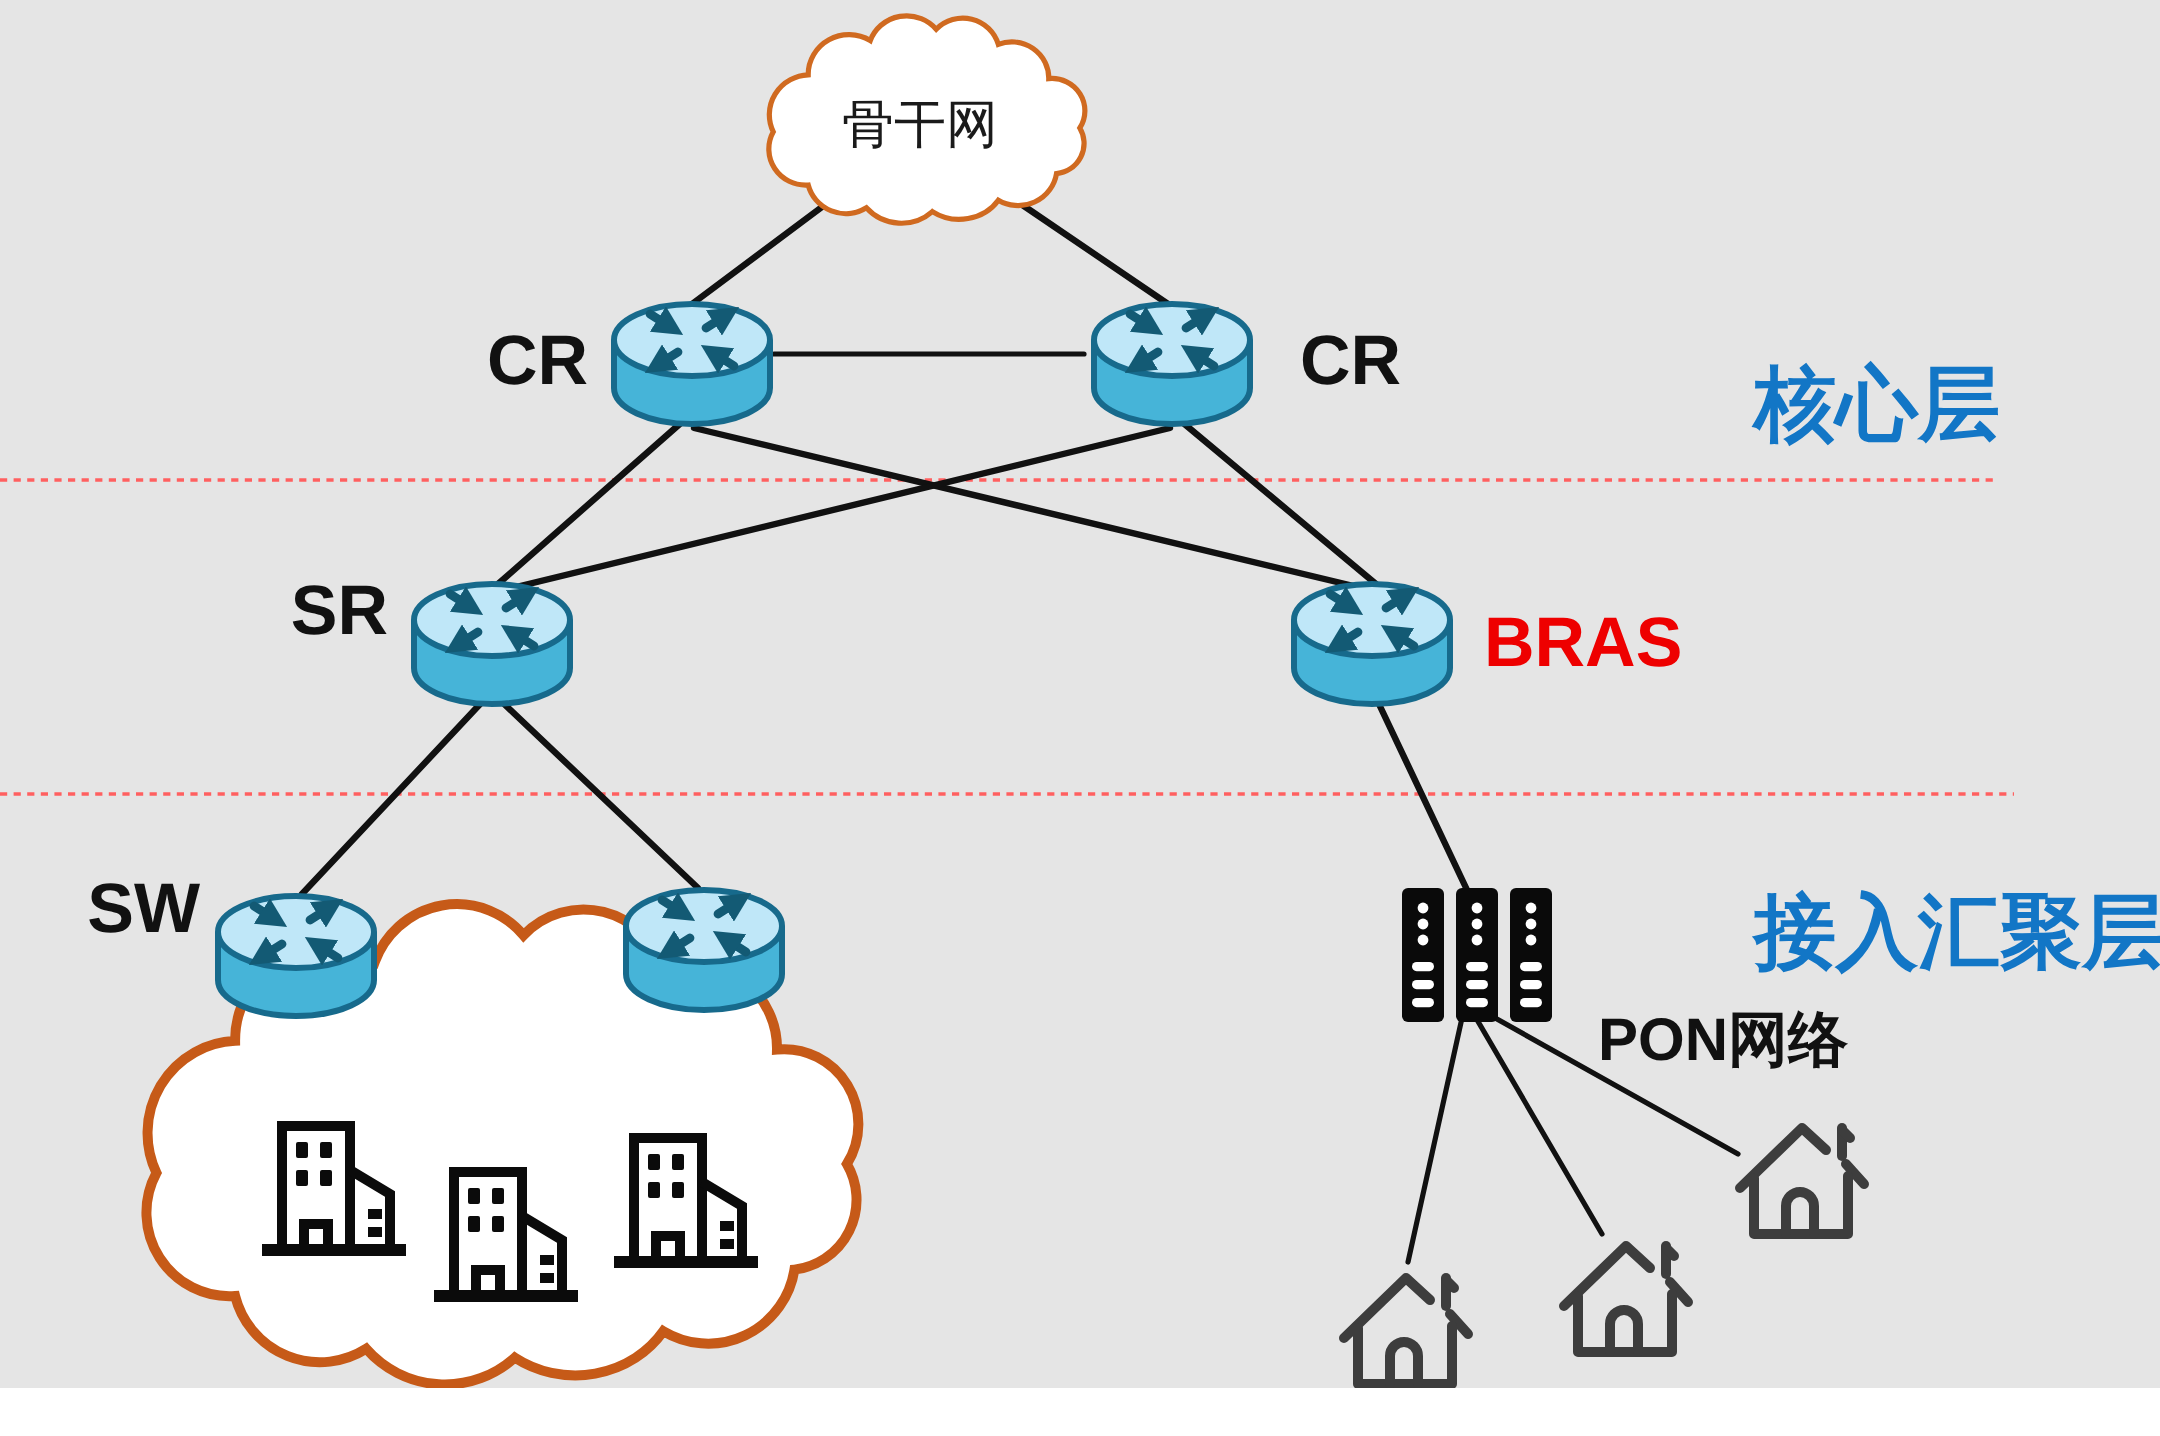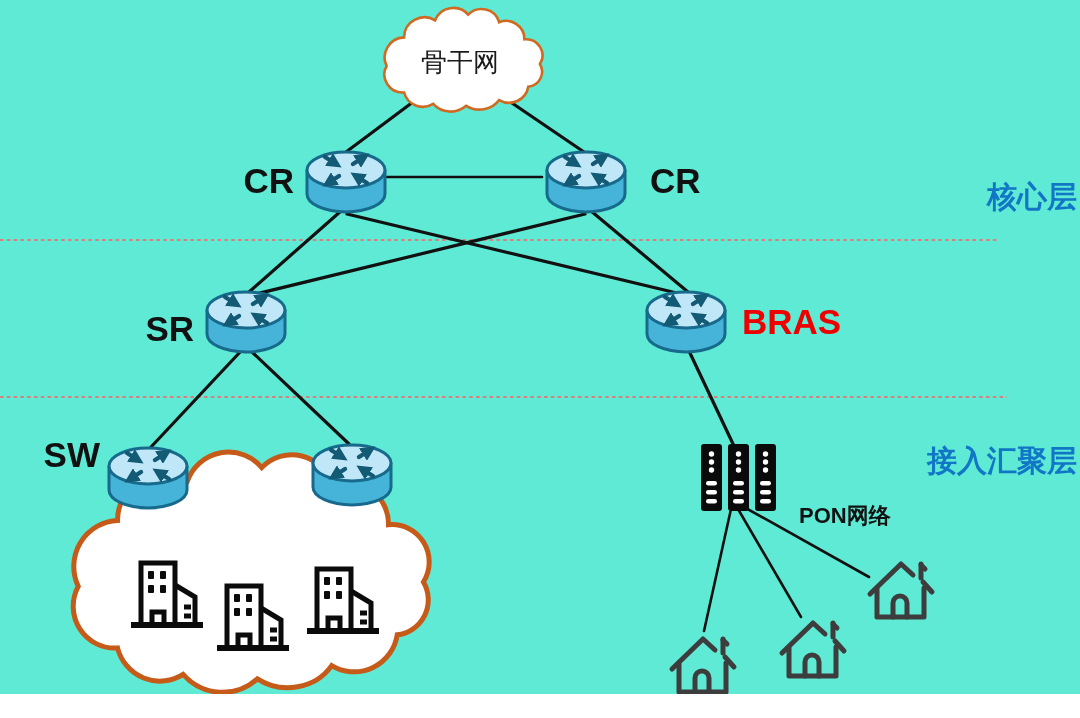--- a/index.html
+++ b/index.html
@@ -1,24 +1,24 @@
 <!DOCTYPE html>
 <html><head>
 <meta charset="utf-8">
 <style>
   html,body{margin:0;padding:0;background:#ffffff;}
-  #stage{position:relative;width:1080px;height:694px;background:#5eead4;overflow:hidden;
+  #stage{position:relative;width:1080px;height:694px;background:#e5e5e5;overflow:hidden;
          font-family:"Liberation Sans","DejaVu Sans",sans-serif;}
   #diagram-svg{position:absolute;left:0;top:0;}
   .lbl{position:absolute;white-space:nowrap;line-height:1.12;}
   .dev-lbl{font-size:35px;font-weight:800;color:#111111;letter-spacing:0px;}
-  .layer-lbl{font-size:30px;font-weight:800;color:#1276c6;text-align:right;width:200px;left:877px;}
+  .layer-lbl{font-size:41px;font-weight:800;color:#1276c6;text-align:left;width:200px;left:877px;}
   .bras{color:#ee0000;text-align:right;}
   .cloud-lbl{font-size:26px;font-weight:500;color:#1a1a1a;text-align:center;}
-  .pon-lbl{font-size:22px;font-weight:700;color:#111111;}
+  .pon-lbl{font-size:30px;font-weight:700;color:#111111;}
   .ra{text-align:right;}
 </style>
 </head>
 <body>
 
 <div id="stage">
 
   <svg id="diagram-svg" width="1080" height="718" viewBox="0 0 1080 718">
     <defs>
       <marker id="ah" markerWidth="3.4" markerHeight="3.4" refX="1.9" refY="1.7" orient="auto">
@@ -141,21 +141,21 @@
     <use href="#house-shape" x="776" y="610"></use>
     <use href="#house-shape" x="864" y="551"></use>
   </svg>
 
   <div class="lbl cloud-lbl" style="left:375px;top:48px;width:170px;">骨干网</div>
 
   <div class="lbl dev-lbl ra" style="left:222px;top:161px;width:72px;">CR</div>
 
   <div class="lbl dev-lbl" style="left:650px;top:161px;">CR</div>
 
-  <div class="lbl dev-lbl ra" style="left:120px;top:309px;width:74px;">SR</div>
+  <div class="lbl dev-lbl ra" style="left:120px;top:286px;width:74px;">SR</div>
 
   <div class="lbl dev-lbl bras" style="left:742px;top:302px;">BRAS</div>
 
   <div class="lbl dev-lbl ra" style="left:26px;top:435px;width:74px;">SW</div>
 
   <div class="lbl pon-lbl" style="left:799px;top:504px;">PON网络</div>
 
   <div class="lbl layer-lbl" style="top:180px;">核心层</div>
 
 

